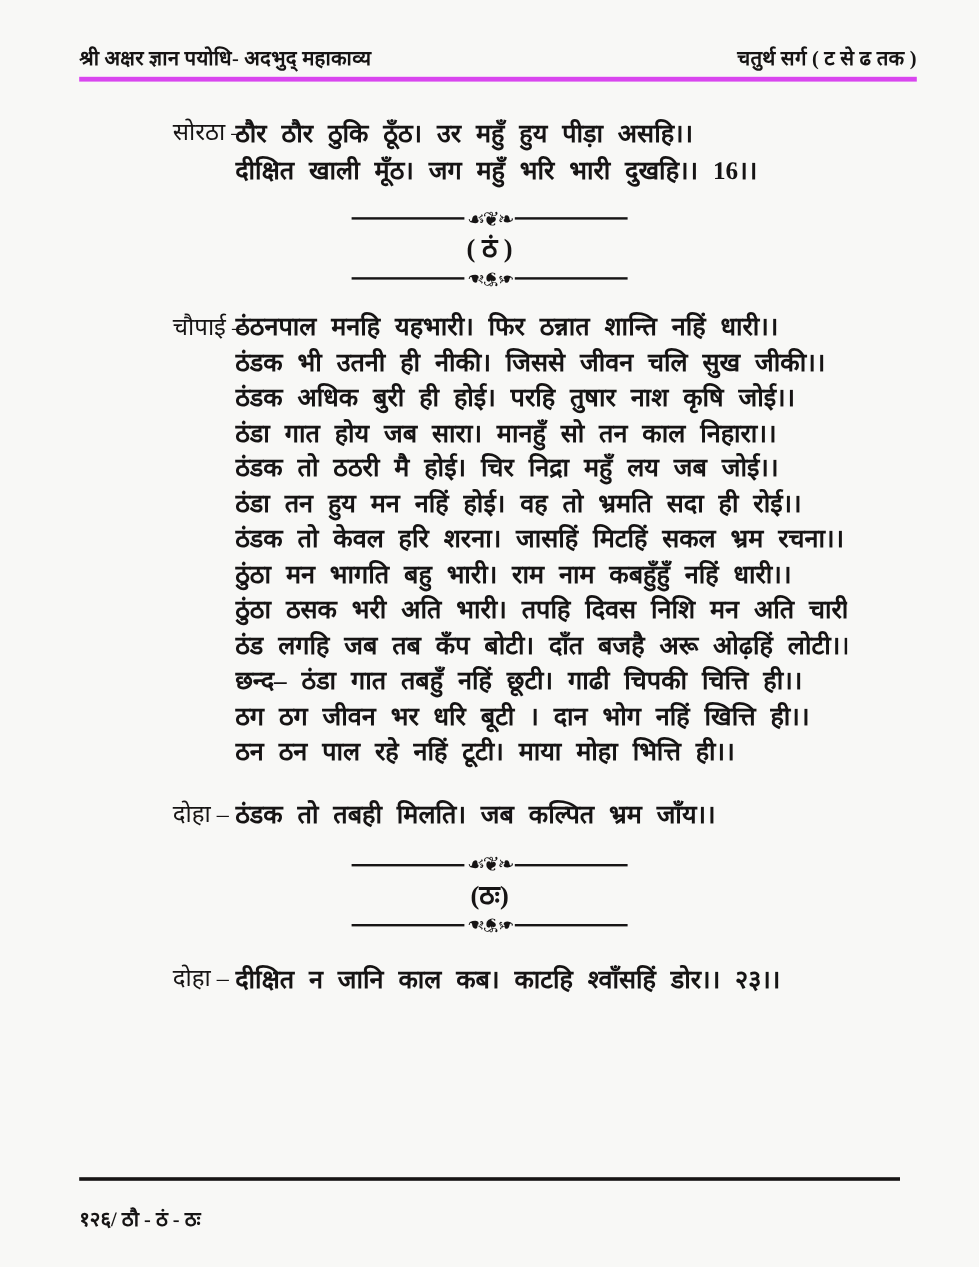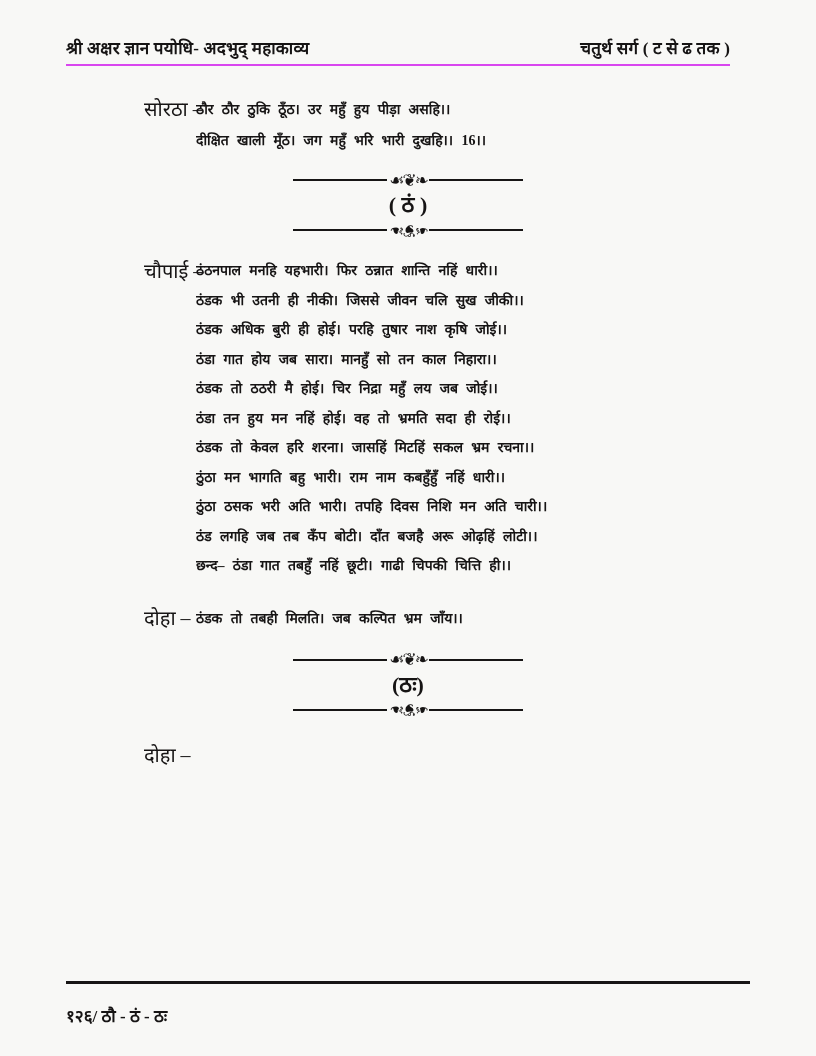--- a/index.html
+++ b/index.html
@@ -10,25 +10,25 @@
   .page{
     position:relative;
     width:816px;height:1056px;
     margin:0 auto;
     background:#f8f8f6;
     color:#161414;
     overflow:hidden;
   }
   
   .header{
-    margin:36px 86px 0 66px;
+    margin:36px 52px 0 66px;
     display:flex;
     justify-content:space-between;
     align-items:flex-end;
-    border-bottom:2px solid #d946ef;
+    border-bottom:4px solid #d946ef;
     padding-bottom:5px;
     font-size:17px;
     font-weight:bold;
     letter-spacing:.2px;
   }
   
   .main{
     margin:28px 110px 0 110px;
   }
   .verse-block{
@@ -38,21 +38,21 @@
   }
   .verse-label{
     font-size:20px;
     font-weight:normal;
     line-height:31px;
     white-space:nowrap;
     margin-left:34px;
   }
   .verse-lines{overflow:hidden;}
   .vline{
-    font-size:14px;
+    font-size:21px;
     font-weight:bold;
     line-height:31px;
     white-space:nowrap;
     word-spacing:.34em;
   }
   .chaupai .vline{line-height:29.5px;}
   
   .divider{
     margin:14px auto 16px auto;
     width:230px;
@@ -143,20 +143,22 @@
           <div class="vline">ठंडक भी उतनी ही नीकी। जिससे जीवन चलि सुख जीकी।।</div>
           <div class="vline">ठंडक अधिक बुरी ही होई। परहि तुषार नाश कृषि जोई।।</div>
           <div class="vline">ठंडा गात होय जब सारा। मानहुँ सो तन काल निहारा।।</div>
           <div class="vline">ठंडक तो ठठरी मै होई। चिर निद्रा महुँ लय जब जोई।।</div>
           <div class="vline">ठंडा तन हुय मन नहिं होई। वह तो भ्रमति सदा ही रोई।।</div>
           <div class="vline">ठंडक तो केवल हरि शरना। जासहिं मिटहिं सकल भ्रम रचना।।</div>
           <div class="vline">ठुंठा मन भागति बहु भारी। राम नाम कबहुँहुँ नहिं धारी।।</div>
           <div class="vline">ठुंठा ठसक भरी अति भारी। तपहि दिवस निशि मन अति चारी।।</div>
           <div class="vline">ठंड लगहि जब तब कँप बोटी। दाँत बजहै अरू ओढ़हिं लोटी।।</div>
           <div class="vline">छन्द– ठंडा गात तबहुँ नहिं छूटी। गाढी चिपकी चित्ति ही।।</div>
+          <div class="vline">ठग ठग जीवन भर धरि बूटी । दान भोग नहिं खित्ति ही।।</div>
+          <div class="vline">ठन ठन पाल रहे नहिं टूटी। माया मोहा भित्ति ही।।</div>
         </div>
     </div>
 
     <div class="verse-block mt-doha1">
       <div class="verse-label">दोहा –</div>
       <div class="verse-lines">
           <div class="vline">ठंडक तो तबही मिलति। जब कल्पित भ्रम जाँय।।</div>
         </div>
     </div>
 
@@ -170,20 +172,21 @@
       <div class="orn-row flipped">
         <span class="rule-seg"></span>
         <span class="fleuron">☙❦❧</span>
         <span class="rule-seg"></span>
       </div>
     </div>
 
     <div class="verse-block mt-doha2">
       <div class="verse-label">दोहा –</div>
       <div class="verse-lines">
+          <div class="vline">दीक्षित न जानि काल कब। काटहि श्वाँसहिं डोर।। २३।।</div>
         </div>
     </div>
 
   </div>
 
   <div class="footer">
     <div class="footer-rule"></div>
     <div class="footer-text">१२६/ ठौ - ठं - ठः</div>
   </div>
 

